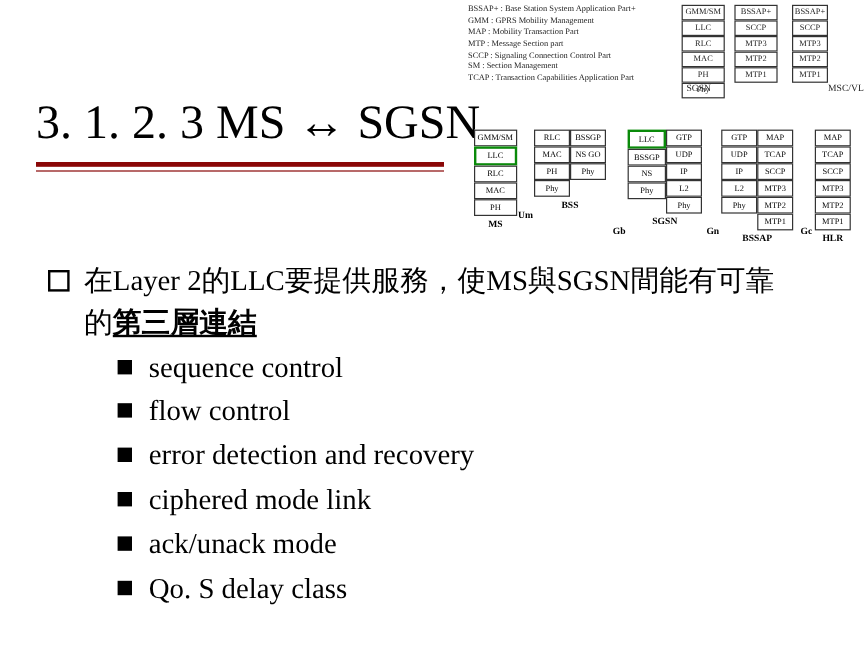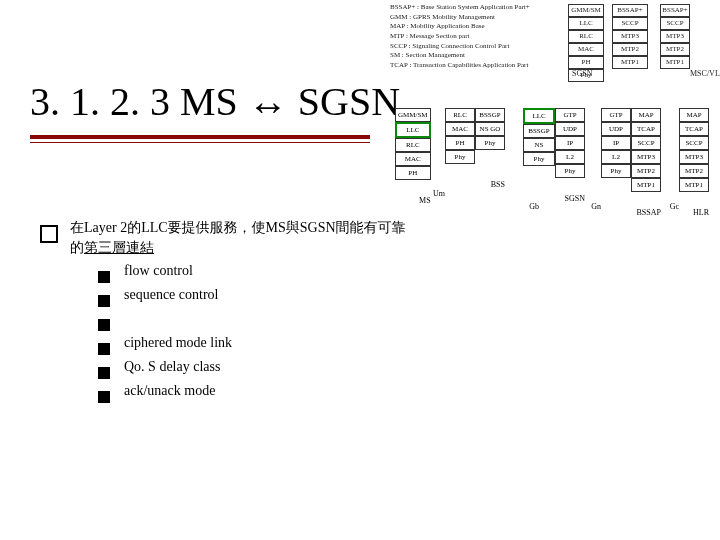--- a/index.html
+++ b/index.html
@@ -42,41 +42,42 @@
     height: 1px;
     background: #8a0707;
     margin-top: 3px;
   }
 
   .body {
     position: absolute;
     left: 40px;
     top: 218px;
     width: 630px;
-    font-size: 14px;
+    font-size: 24px;
     line-height: 1.45;
   }
   .li1 {
     display: flex;
     align-items: flex-start;
     margin-bottom: 2px;
   }
   .li1 .bullet {
     width: 14px;
     height: 14px;
     border: 2px solid #000;
     margin-top: 7px;
     margin-right: 12px;
     flex: 0 0 auto;
   }
   .li1 .text {
     flex: 1;
   }
   .underline {
     text-decoration: underline;
+    font-weight: bold;
   }
   .sublist {
     margin-left: 58px;
   }
   .li2 {
     display: flex;
     align-items: flex-start;
     margin-bottom: 2px;
   }
   .li2 .bullet {
@@ -157,43 +158,44 @@
     display: flex;
     align-items: center;
     justify-content: center;
     background: #fff;
     min-width: 24px;
   }
   .hl {
     border: 2px solid #0a8a0a !important;
   }
   .stack-label {
-    text-align: right;
+    text-align: center;
     font-size: 8px;
-    margin-top: 16px;
+    margin-top: 2px;
+    font-weight: bold;
   }
 </style>
 </head>
 <body>
 
 <div class="slide">
 
   <div class="title-wrap">
     <div class="title">3. 1. 2. 3 MS ↔ SGSN</div>
     <div class="title-rule">
       <div class="rule-thick"></div>
       <div class="rule-thin"></div>
     </div>
   </div>
 
   <div class="protocol-diagram">
     <div class="abbrev-list" id="abbrev-list">
         <div>BSSAP+ : Base Station System Application Part+</div>
         <div>GMM : GPRS Mobility Management</div>
-        <div>MAP : Mobility Application Base</div>
+        <div>MAP : Mobility Transaction Part</div>
         <div>MTP : Message Section part</div>
         <div>SCCP : Signaling Connection Control Part</div>
         <div>SM : Section Management</div>
         <div>TCAP : Transaction Capabilities Application Part</div>
       </div>
 
     <div class="stack stack-a" id="tstack-a">
         <div class="cell">GMM/SM</div>
         <div class="cell">LLC</div>
         <div class="cell">RLC</div>
@@ -243,21 +245,21 @@
             <div class="c">Phy</div>
           </div>
           <div class="mini-stack" style="position: static;">
             <div class="c">BSSGP</div>
             <div class="c">NS GO</div>
             <div class="c">Phy</div>
           </div>
         </div>
         <div class="stack-label">BSS</div>
       </div>
-      <div class="stack-label" style="position: absolute; left: 130px; top: 78px; width: 14px;">Gb</div>
+      <div class="stack-label" style="position: absolute; left: 114px; top: 78px; width: 14px;">Gb</div>
       <div style="position: absolute; left: 128px; top: 0px;">
         <div style="position: static; left: 128px; top: 0px; display: flex;">
           <div class="mini-stack" style="position: static;">
             <div class="c hl">LLC</div>
             <div class="c">BSSGP</div>
             <div class="c">NS</div>
             <div class="c">Phy</div>
           </div>
           <div class="mini-stack" style="position: static;">
             <div class="c">GTP</div>
@@ -310,37 +312,38 @@
     <div class="li1">
       <span class="bullet"></span>
       <span class="text">
         <span>在Layer 2的LLC要提供服務，使MS與SGSN間能有可靠</span><br>
         <span>的</span><span class="underline">第三層連結</span>
       </span>
     </div>
     <div class="sublist" id="sublist">
         <div class="li2">
           <span class="bullet"></span>
+          <span>sequence control</span>
+        </div>
+        <div class="li2">
+          <span class="bullet"></span>
           <span>flow control</span>
         </div>
         <div class="li2">
           <span class="bullet"></span>
-          <span>sequence control</span>
-        </div>
-        <div class="li2">
-          <span class="bullet"></span>
+          <span>error detection and recovery</span>
         </div>
         <div class="li2">
           <span class="bullet"></span>
           <span>ciphered mode link</span>
         </div>
         <div class="li2">
           <span class="bullet"></span>
+          <span>ack/unack mode</span>
+        </div>
+        <div class="li2">
+          <span class="bullet"></span>
           <span>Qo. S delay class</span>
         </div>
-        <div class="li2">
-          <span class="bullet"></span>
-          <span>ack/unack mode</span>
-        </div>
       </div>
   </div>
 
 </div>
 
 </body></html>

